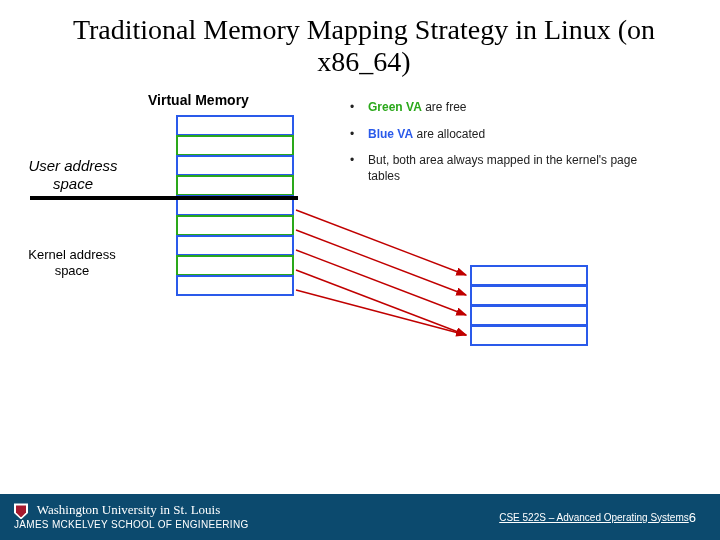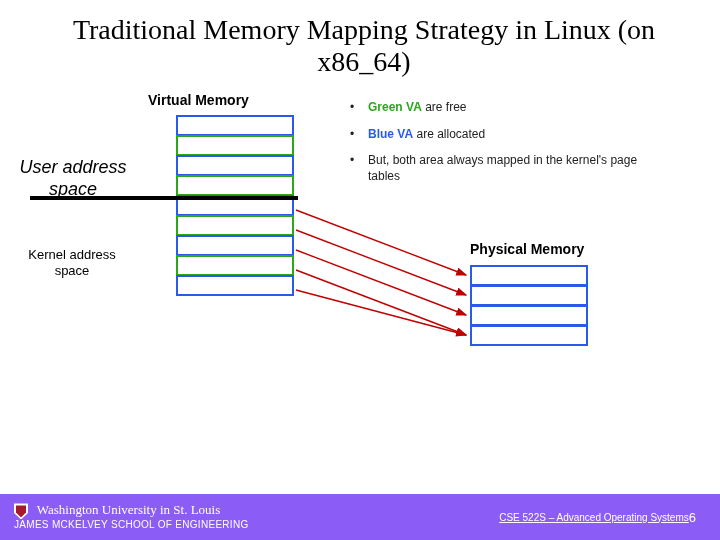--- a/index.html
+++ b/index.html
@@ -1,55 +1,54 @@
 <!DOCTYPE html>
 <html><head>
 <meta charset="utf-8">
 <style>
   * { margin: 0; padding: 0; box-sizing: border-box; }
   body { width: 720px; height: 540px; font-family: Georgia, 'Times New Roman', serif; background: #fff; position: relative; overflow: hidden; }
   .title { text-align: center; font-size: 28px; padding: 14px 40px 6px 48px; color: #000; line-height: 1.15; }
   .content { position: relative; width: 100%; height: 380px; font-family: Verdana, Arial, sans-serif; }
   .vm-label { position: absolute; top: 8px; left: 148px; font-size: 14px; font-weight: bold; }
-  .user-label { position: absolute; top: 73px; left: 18px; width: 110px; font-size: 18px; font-style: italic; text-align: center; line-height: 1.2; }
+  .user-label { position: absolute; top: 73px; left: 18px; width: 110px; font-size: 15px; font-style: italic; text-align: center; line-height: 1.2; }
   .kernel-label { position: absolute; top: 163px; left: 12px; width: 120px; font-size: 13px; text-align: center; line-height: 1.2; }
   .pm-label { position: absolute; top: 157px; left: 470px; font-size: 14px; font-weight: bold; }
   .vm-stack { position: absolute; top: 32px; left: 176px; width: 118px; }
   .pm-stack { position: absolute; top: 182px; left: 470px; width: 118px; }
   .row { height: 21px; border: 1px solid #888; margin-top: -1px; position: relative; }
   .row.blue { border: 2px solid #2a5aea; }
   .row.green { border: 2px solid #2aa81a; }
   .row.dot::after { content: ""; position: absolute; inset: 0; background-image: radial-gradient(#9aa 0.6px, transparent 0.6px); background-size: 4px 4px; opacity: 0.55; }
   .divider { position: absolute; top: 112px; left: 30px; width: 268px; height: 4px; background: #000; }
   .bullets { position: absolute; top: 15px; left: 350px; width: 310px; font-size: 12px; color: #222; }
   .bullets li { list-style: none; margin-bottom: 10px; position: relative; padding-left: 18px; line-height: 1.35; }
   .bullets li::before { content: "•"; position: absolute; left: 0; top: 0; }
   .green-term { color: #2aa81a; font-weight: bold; }
   .blue-term { color: #2a5aea; font-weight: bold; }
   svg.arrows { position: absolute; top: 0; left: 0; pointer-events: none; }
-  .footer { position: absolute; bottom: 0; left: 0; width: 100%; height: 46px; background: #8b5cf6; color: #fff; display: flex; align-items: center; font-family: Verdana, Arial, sans-serif; }
+  .footer { position: absolute; bottom: 0; left: 0; width: 100%; height: 46px; background: #0c4a6e; color: #fff; display: flex; align-items: center; font-family: Verdana, Arial, sans-serif; }
   .footer-left { flex: 0 0 auto; padding-left: 14px; font-size: 10px; line-height: 1.15; }
   .footer-left .uni { font-family: Georgia, serif; font-size: 13px; }
   .footer-left .sch { font-size: 10px; letter-spacing: 0.3px; }
   .footer-center { flex: 1; text-align: right; font-size: 10px; text-decoration: underline; }
   .footer-right { flex: 0 0 auto; padding-right: 24px; font-size: 13px; }
   .shield { display: inline-block; width: 14px; height: 16px; background: #fff; margin-right: 6px; vertical-align: middle; clip-path: polygon(0 0,100% 0,100% 60%,50% 100%,0 60%); position: relative; }
   .shield::after{ content:""; position:absolute; inset:2px; background:#a6192e; clip-path: polygon(0 0,100% 0,100% 58%,50% 100%,0 58%);}
 </style>
 </head>
 <body>
 
 <div class="title">Traditional Memory Mapping Strategy in Linux (on x86_64)</div>
 
 <div class="content">
 
   <div class="vm-label">Virtual Memory</div>
   <div class="user-label">User address space</div>
   <div class="kernel-label">Kernel address space</div>
-  <div class="pm-label">Physical Memory</div>
 
   <div class="vm-stack" id="vm-stack">
       <div class="row blue"></div>
       <div class="row green dot"></div>
       <div class="row blue"></div>
       <div class="row green"></div>
       <div class="row blue dot"></div>
       <div class="row green dot"></div>
       <div class="row blue dot"></div>
       <div class="row green dot"></div>

